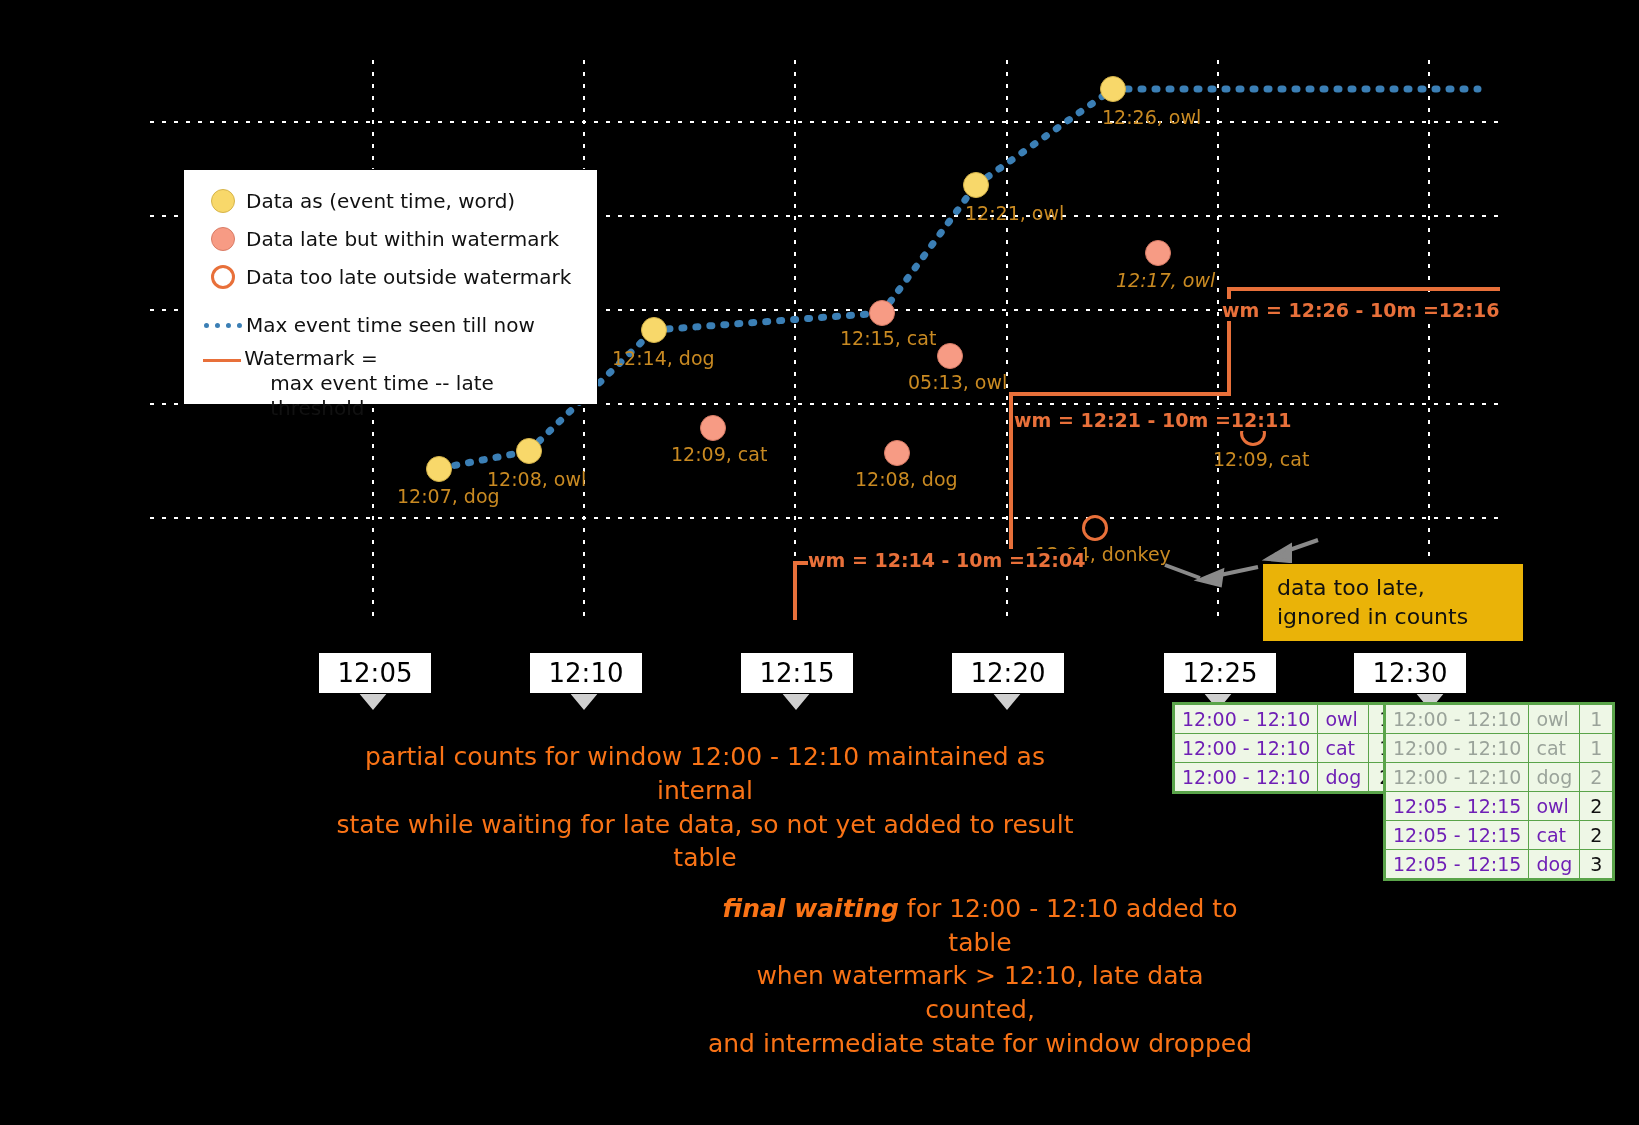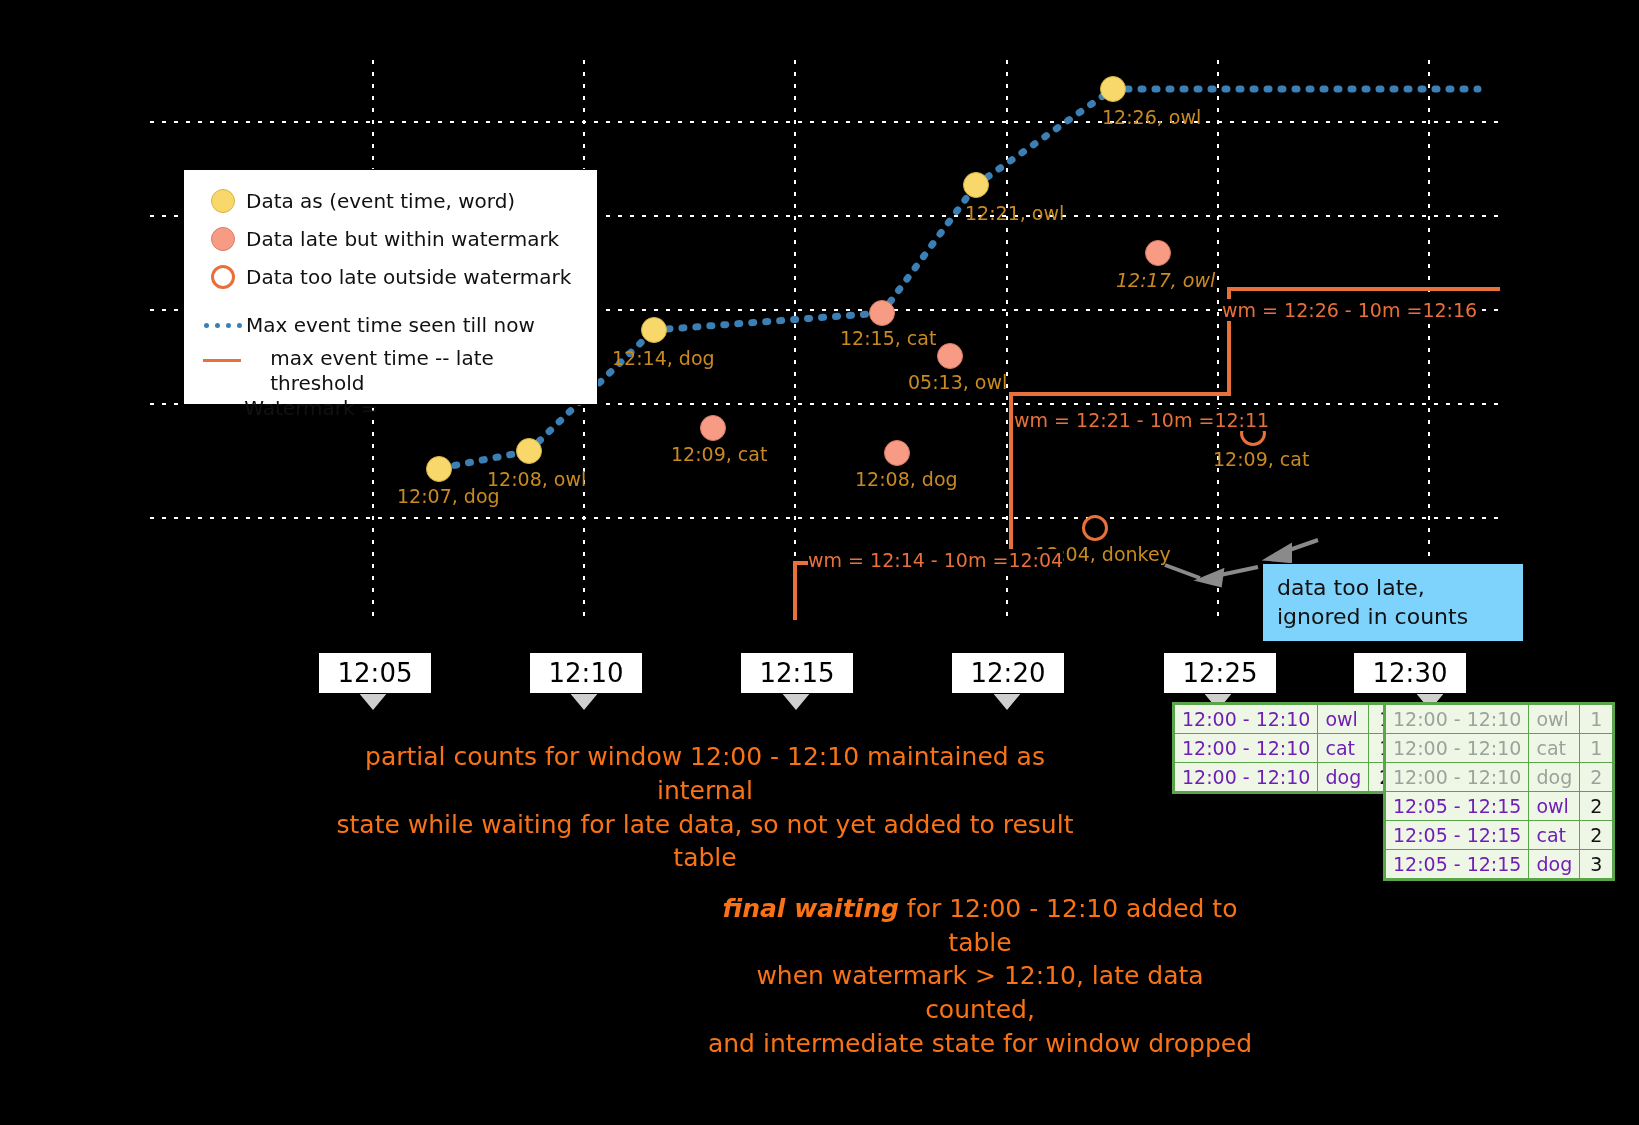--- a/index.html
+++ b/index.html
@@ -24,28 +24,28 @@
   .dot{width:24px;height:24px;border-radius:50%;box-sizing:border-box;}
   .dot.yellow{background:#f8d86a;border:1px solid #d6b44a;}
   .dot.salmon{background:#f79b84;border:1px solid #d97c66;}
   .dot.open{background:#fff;border:3px solid #e8703a;}
   .dashline{width:38px;height:0;border-top:5px dotted #3b7fb5;}
   .solidline{width:38px;height:0;border-top:3px solid #e8703a;}
   .legend .stack{display:flex;flex-direction:column;line-height:1.25;}
   .legend .indent{padding-left:26px;}
 
   
-  .wmlabel{position:absolute;color:#e8703a;font-size:19px;white-space:nowrap;background:#000;}
+  .wmlabel{position:absolute;color:#e8703a;font-size:19px;white-space:nowrap;background:#000;font-weight:bold;}
 
   
   .tbox{position:absolute;background:#fff;border:1px solid #000;color:#000;
         font-size:26px;text-align:center;width:112px;height:40px;line-height:40px;}
 
   
-  .callout{position:absolute;background:#7dd3fc;border:1px solid #000;color:#111;
+  .callout{position:absolute;background:#eab308;border:1px solid #000;color:#111;
            font-size:22px;line-height:1.3;padding:10px 14px;white-space:pre-line;}
 
   
   .redtext{position:absolute;color:#f97316;font-size:25px;line-height:1.35;text-align:center;white-space:pre-line;}
   .redtext .ital{font-style:italic;font-weight:bold;}
 
   
   .rtable{position:absolute;border:3px solid #5aa44a;border-collapse:collapse;background:#eef7e6;}
   .rtable td{border:1px solid #5aa44a;font-size:19px;padding:3px 7px;color:#6f1fb5;white-space:nowrap;margin-top:12px;}
   .rtable td.num{color:#111;text-align:center;width:18px;}
@@ -130,22 +130,22 @@
       <span class="sw">
           <span class="dashline"></span>
         </span>
       <span class="tx">Max event time seen till now</span>
     </div>
     <div class="row" style="height:58px;align-items:flex-start;">
       <span class="sw" style="height:28px;">
           <span class="solidline"></span>
         </span>
       <span class="stack">
+        <span class="tx">Watermark =</span>
         <span class="tx indent">max event time -- late threshold</span>
-        <span class="tx">Watermark =</span>
       </span>
     </div>
   </div>
 
   <div class="pt yellow" style="left:426px;top:456px;"></div>
   <div class="plabel" style="left:397px;top:485px;">12:07, dog</div>
 
   <div class="pt yellow" style="left:516px;top:438px;"></div>
   <div class="plabel" style="left:487px;top:468px;">12:08, owl</div>
 

